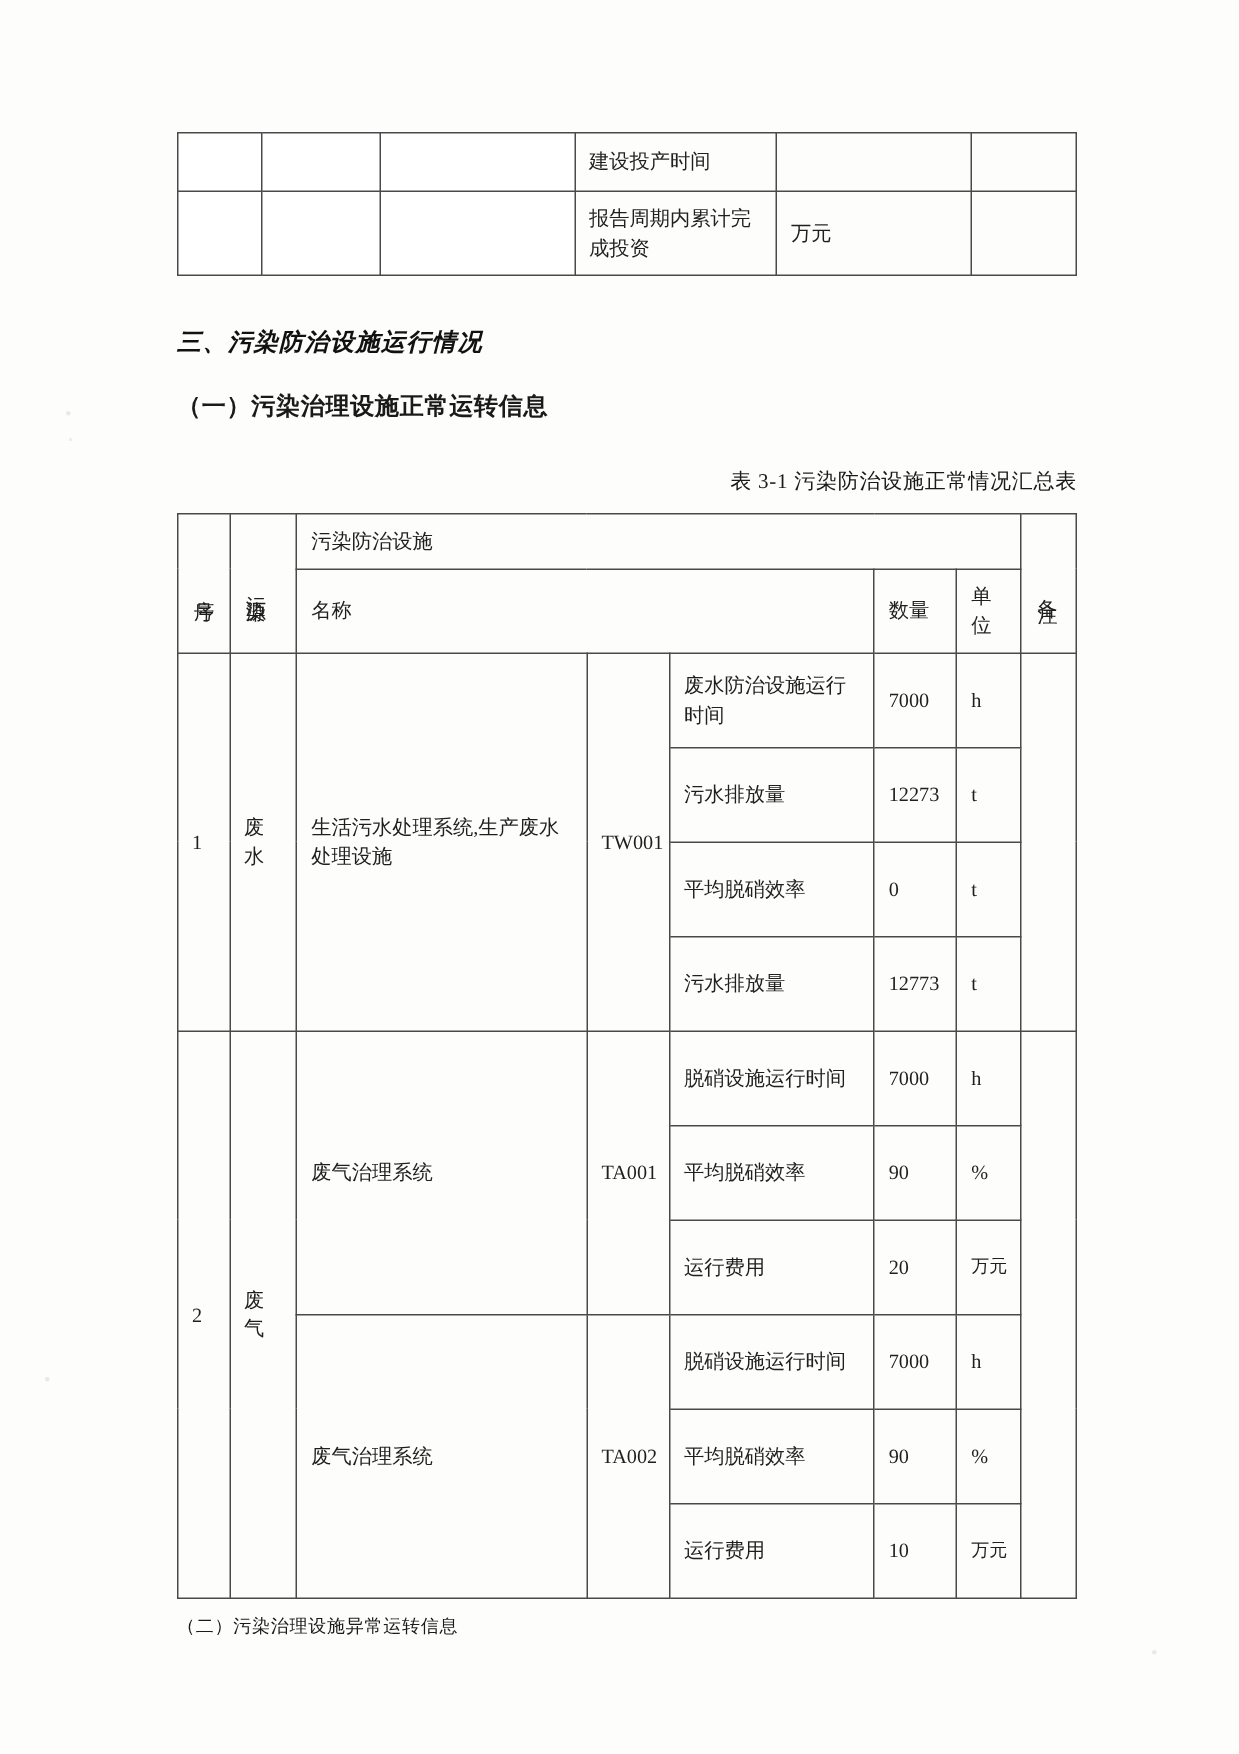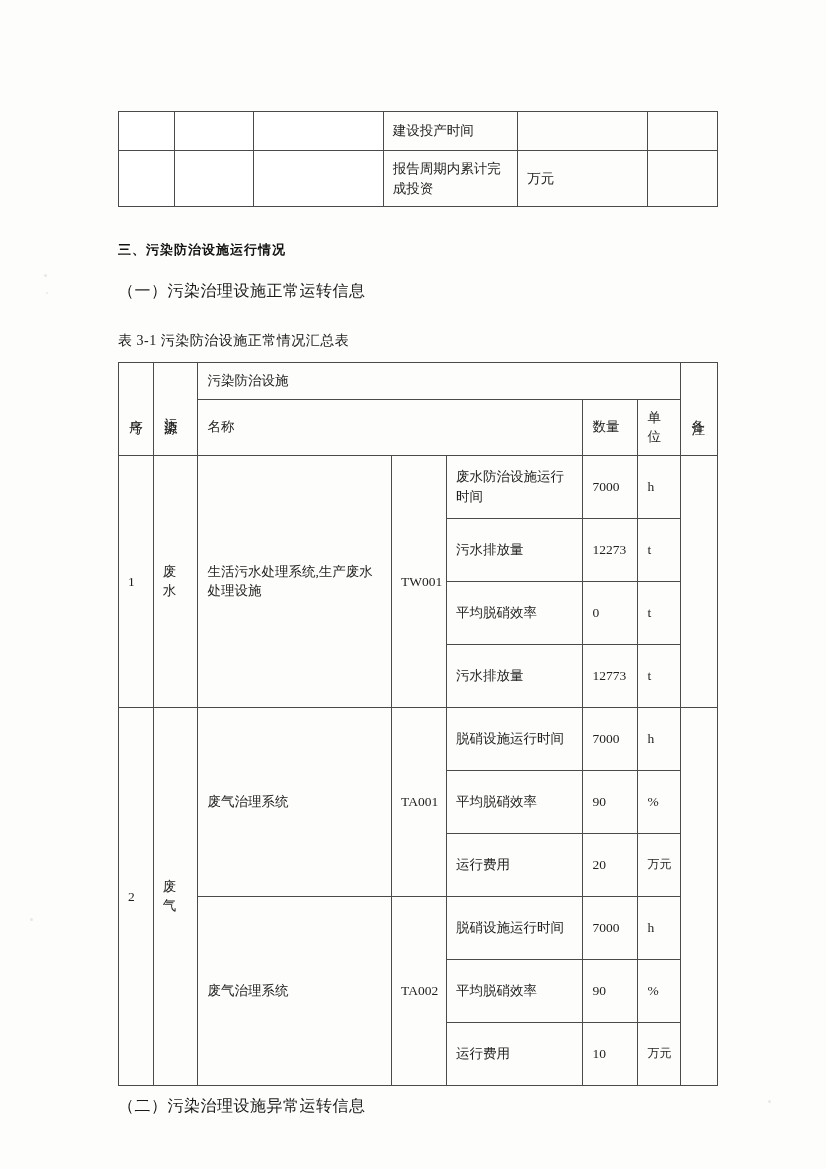--- a/index.html
+++ b/index.html
@@ -26,21 +26,20 @@
     background: #d8d8d2;
     border-radius: 50%;
     opacity: .55;
   }
 
   .content {
     position: absolute;
     left: 118px;
     top: 88px;
     width: 600px;
-    margin-top: 23px;
   }
 
   table.doc {
     border-collapse: collapse;
     width: 100%;
     table-layout: fixed;
   }
   table.doc td {
     border: 1px solid #4a4a4a;
     padding: 8px 9px;
@@ -52,41 +51,42 @@
   .cell-center { text-align: left; }
   .cell-left { text-align: left; }
 
   
   .top-table td { height: 22px; }
   .top-table .blank { background: #ffffff; }
 
   
   h2.section {
     font-family: "DejaVu Sans", "Liberation Sans", sans-serif;
-    font-size: 13px;
+    font-size: 16px;
     font-weight: bold;
     margin: 34px 0 0 0;
     letter-spacing: 1px;
     color: #111;
+    font-style: italic;
   }
   h3.subsection {
     font-size: 16px;
-    font-weight: normal;
+    font-weight: bold;
     margin: 22px 0 0 0;
     letter-spacing: .5px;
     color: #1a1a1a;
   }
   .table-caption {
-    text-align: left;
+    text-align: right;
     font-size: 14px;
     margin: 30px 0 12px 0;
     letter-spacing: .5px;
   }
   .closing {
-    font-size: 16px;
+    font-size: 12px;
     margin-top: 10px;
     letter-spacing: .5px;
   }
 
   
   .main-table td {
     padding: 6px 7px;
     font-size: 13px;
   }
   .vtext {

